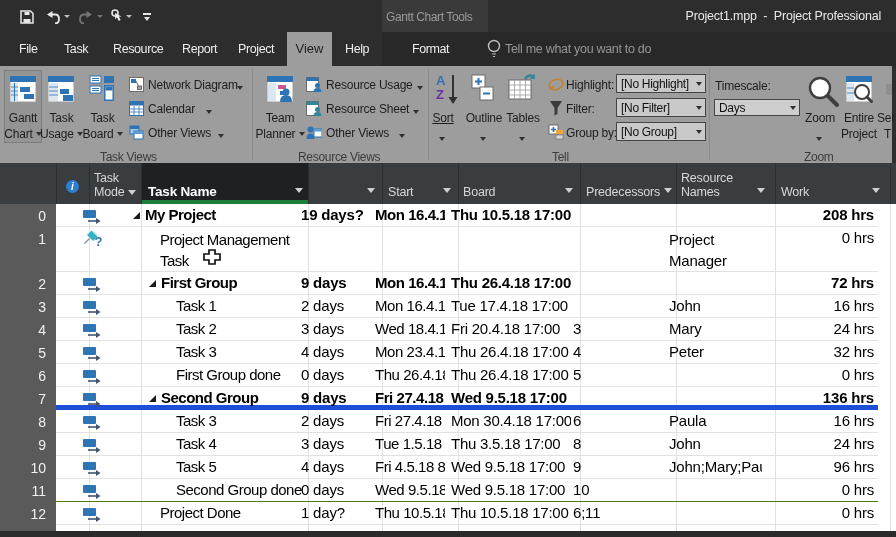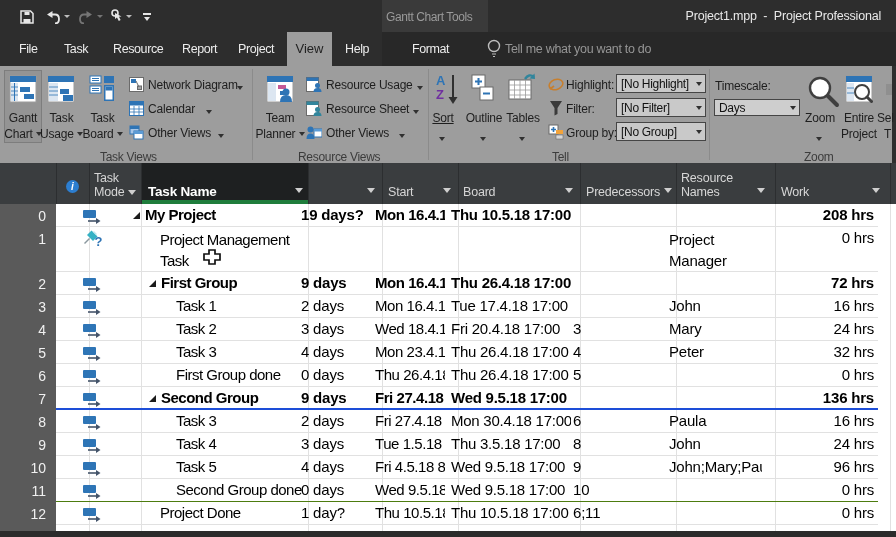--- a/index.html
+++ b/index.html
@@ -451,21 +451,21 @@
           <path d="M13 9 L17.5 12 L13 15 Z" fill="#44546a"></path>
         </svg>
       <div class="cell tn" style="left:132px;">First Group done</div>
       <div class="cell cd">0 days</div>
       <div class="cell cs">Thu 26.4.18 17:00</div>
       <div class="cell cf">Thu 26.4.18 17:00</div>
       <div class="cell cp">5</div>
       <div class="cell cw">0 hrs</div>
     </div>
 
-    <div class="abs row" style="top:183px; border-bottom:2px solid #1d4ed8;">
+    <div class="abs row" style="top:183px; border-bottom:5px solid #1d4ed8;">
       <svg class="tm" width="20" height="15" viewBox="0 0 20 15">
           <rect x="0" y="1" width="13" height="8" rx="1" fill="#2e75b6"></rect>
           <path d="M5 12 H14" stroke="#44546a" stroke-width="1.6"></path>
           <path d="M13 9 L17.5 12 L13 15 Z" fill="#44546a"></path>
         </svg>
       <div class="tri" style="left:105px;"></div>
       <div class="cell tn b" style="left:117px;">Second Group</div>
       <div class="cell cd b">9 days</div>
       <div class="cell cs b">Fri 27.4.18 8:00</div>
       <div class="cell cf b">Wed 9.5.18 17:00</div>

